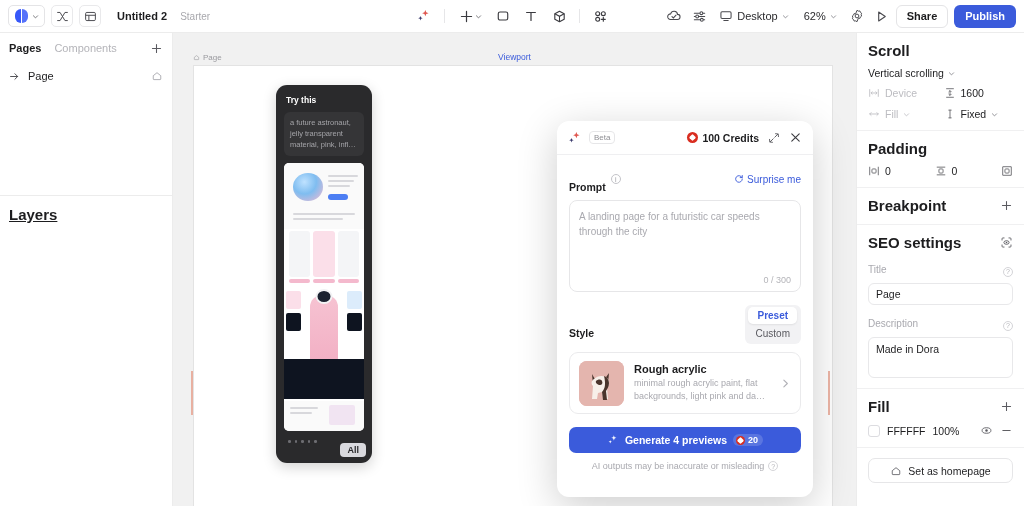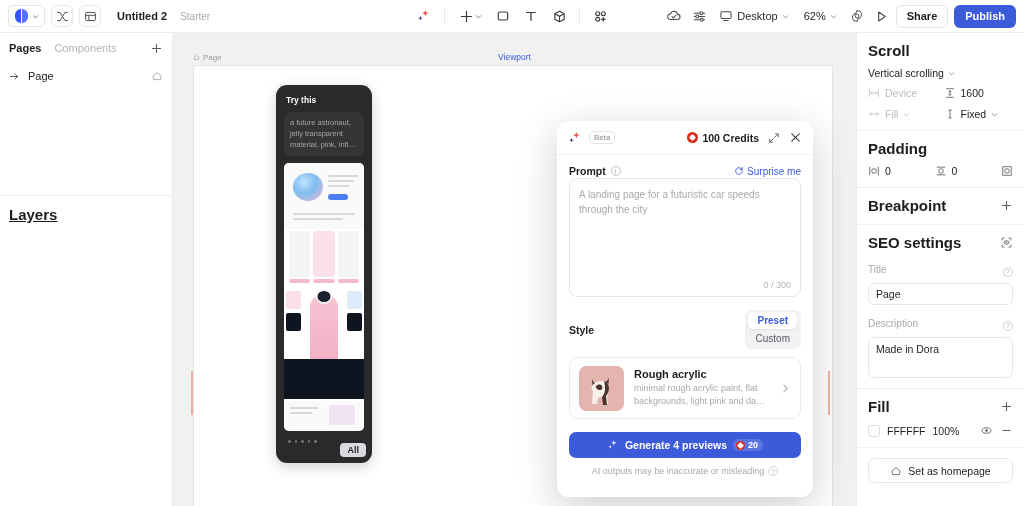--- a/index.html
+++ b/index.html
@@ -178,31 +178,31 @@
     width: 11px; height: 11px; border-radius: 50%;
     background: #d92d20; display: flex; align-items: center; justify-content: center;
   }
   .cred-coin::after {
     content: ''; width: 5px; height: 5px; background: #fff; transform: rotate(45deg); border-radius: 1px;
   }
   .hd-icon { margin-left: 9px; color: #6e6e73; display: flex; align-items: center; }
 
   .dlg-body { padding: 10px 12px 0 12px; }
   .row-between { display: flex; align-items: center; }
-  .lbl { font-size: 10.5px; font-weight: 700; color: #1d1d1f; }
+  .lbl { font-size: 10.5px; font-weight: 700; color: #1d1d1f; margin-top: 16px; }
   .info-dot {
     width: 10px; height: 10px; border: 1px solid #c4c4c9; border-radius: 50%;
     display: inline-flex; align-items: center; justify-content: center;
     font-size: 7px; color: #9a9aa0; margin-left: 5px; line-height: 1;
   }
   .surprise {
     margin-left: auto; font-size: 10px; color: #3b5bdb; display: flex; align-items: center; gap: 3px;
   }
   .prompt-box {
-    margin-top: 1px; height: 119px; border: 1px solid #e6e6e8; border-radius: 8px;
+    margin-top: 7px; height: 92px; border: 1px solid #e6e6e8; border-radius: 8px;
     padding: 8px 9px; position: relative;
   }
   .prompt-ph { font-size: 10px; line-height: 1.5; color: #a9a9af; }
   .counter { position: absolute; right: 9px; bottom: 6px; font-size: 9px; color: #b4b4b9; }
 
   .style-row { margin-top: 13px; display: flex; align-items: center; }
   .seg {
     margin-left: auto; display: flex; align-items: center; background: #f2f2f4;
     border-radius: 6px; padding: 2px; gap: 1px; flex-direction: column;
   }

